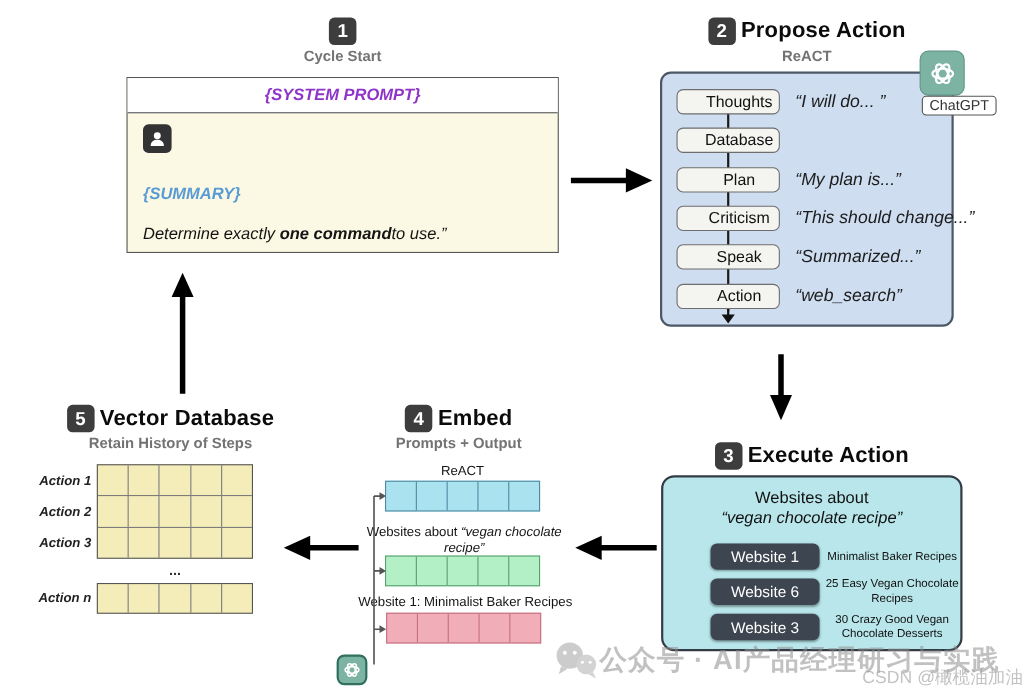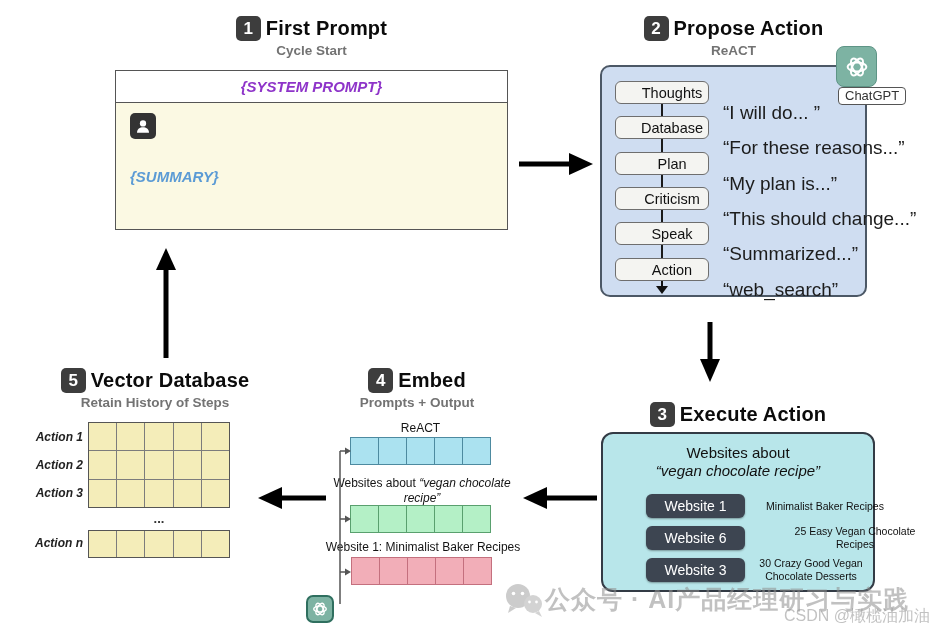--- a/index.html
+++ b/index.html
@@ -31,21 +31,21 @@
   .b1-closing b { font-weight:bold; }
 
   
   .box2 { left:600px; top:65px; width:267px; height:232px; background:#cfddf1;
           border:2px solid #4c5866; border-radius:10px; }
   .b2-line { position:absolute; left:59px; top:14px; width:2px; height:202px; background:#1a1a1a; }
   .pill { position:absolute; left:13px; width:94px; height:23px; background:#f4f4f1;
           border:1.5px solid #6e6e6e; border-radius:6px; display:flex; align-items:center;
           justify-content:center; font-size:14.5px; color:#111;padding-left:20px; }
   .quote { position:absolute; left:121px; width:142px; height:23px; line-height:23px;
-           font-size:19px; color:#1c1c1c; white-space:nowrap;margin-top:20px; }
+           font-style:italic; font-size:16px; color:#1c1c1c; white-space:nowrap; }
 
   .chatgpt-icon { left:836px; top:46px; width:41px; height:41px; background:#7db3a3;
                   border:1px solid #5e9486; border-radius:8px; display:flex; align-items:center;
                   justify-content:center; }
   .chatgpt-label { left:838px; top:87px; background:#fff; border:1.5px solid #555; border-radius:4px;
                    padding:0 6px; font-size:13px; color:#333; height:18px; line-height:16px; }
 
   
   .box3 { left:601px; top:432px; width:274px; height:160px; background:#b8e6ea;
           border:2px solid #333b45; border-radius:12px; }
@@ -86,34 +86,34 @@
   svg { display:block; }
 </style>
 </head>
 <body>
 
 <div id="canvas">
 
   <div class="abs step-header" style="left:115px; top:16px; width:393px;">
     <div class="step-title-row">
       <div class="badge">1</div>
-      <div class="title">First Prompt</div>
     </div>
     <div class="subtitle">Cycle Start</div>
   </div>
 
   <div class="abs box1">
     <div class="box1-header">{SYSTEM PROMPT}</div>
     <div class="user-icon">
       <svg width="18" height="18" viewBox="0 0 24 24">
         <circle cx="12" cy="8.5" r="4.2" fill="#fff"></circle>
         <path d="M4 21 C4 15.5 8 13.5 12 13.5 C16 13.5 20 15.5 20 21 Z" fill="#fff"></path>
       </svg>
     </div>
     <div class="b1-summary">{SUMMARY}</div>
+    <div class="b1-closing"><span>Determine exactly </span><b>one command</b><span>to use.”</span></div>
   </div>
 
   <svg class="abs" style="left:517px; top:150px;" width="78" height="28">
     <line x1="2" y1="14" x2="55" y2="14" stroke="#000" stroke-width="5"></line>
     <polygon points="52,3 76,14 52,25" fill="#000"></polygon>
   </svg>
 
   <div class="abs step-header" style="left:600px; top:16px; width:267px;">
     <div class="step-title-row">
       <div class="badge">2</div>
@@ -126,21 +126,20 @@
     <div class="b2-line"></div>
 
     <div class="pill" style="top:14px;">Thoughts</div>
     <div class="pill" style="top:49px;">Database</div>
     <div class="pill" style="top:85px;">Plan</div>
     <div class="pill" style="top:120px;">Criticism</div>
     <div class="pill" style="top:155px;">Speak</div>
     <div class="pill" style="top:191px;">Action</div>
 
     <div class="quote" style="top:14px;">“I will do...  ”</div>
-    <div class="quote" style="top:49px;">“For these reasons...”</div>
     <div class="quote" style="top:85px;">“My plan is...”</div>
     <div class="quote" style="top:155px;">“Summarized...”</div>
     <div class="quote" style="top:120px;">“This should change...”</div>
     <div class="quote" style="top:191px;">“web_search”</div>
 
     <svg class="abs" style="left:52px; top:214px;" width="16" height="14">
       <line x1="8" y1="0" x2="8" y2="6" stroke="#111" stroke-width="2"></line>
       <polygon points="2,5 14,5 8,13" fill="#111"></polygon>
     </svg>
   </div>
@@ -169,22 +168,22 @@
   </div>
 
   <div class="abs box3">
     <div class="b3-h1">Websites about</div>
     <div class="b3-h2">“vegan chocolate recipe”</div>
 
     <div class="dark-btn" style="top:60px;">Website 1</div>
     <div class="dark-btn" style="top:92px;">Website 6</div>
     <div class="dark-btn" style="top:124px;">Website 3</div>
 
-    <div class="site-desc" style="top:66px;margin-left:14px;">Minimalist Baker Recipes</div>
-    <div class="site-desc" style="top:91px;margin-left:44px;">25 Easy Vegan Chocolate Recipes</div>
+    <div class="site-desc" style="top:66px;">Minimalist Baker Recipes</div>
+    <div class="site-desc" style="top:91px;">25 Easy Vegan Chocolate Recipes</div>
     <div class="site-desc" style="top:123px;">30 Crazy Good Vegan Chocolate Desserts</div>
   </div>
 
   <svg class="abs" style="left:521px; top:484px;" width="78" height="28">
     <line x1="76" y1="14" x2="24" y2="14" stroke="#000" stroke-width="5"></line>
     <polygon points="26,3 2,14 26,25" fill="#000"></polygon>
   </svg>
 
   <div class="abs step-header" style="left:322px; top:368px; width:190px;">
     <div class="step-title-row">

